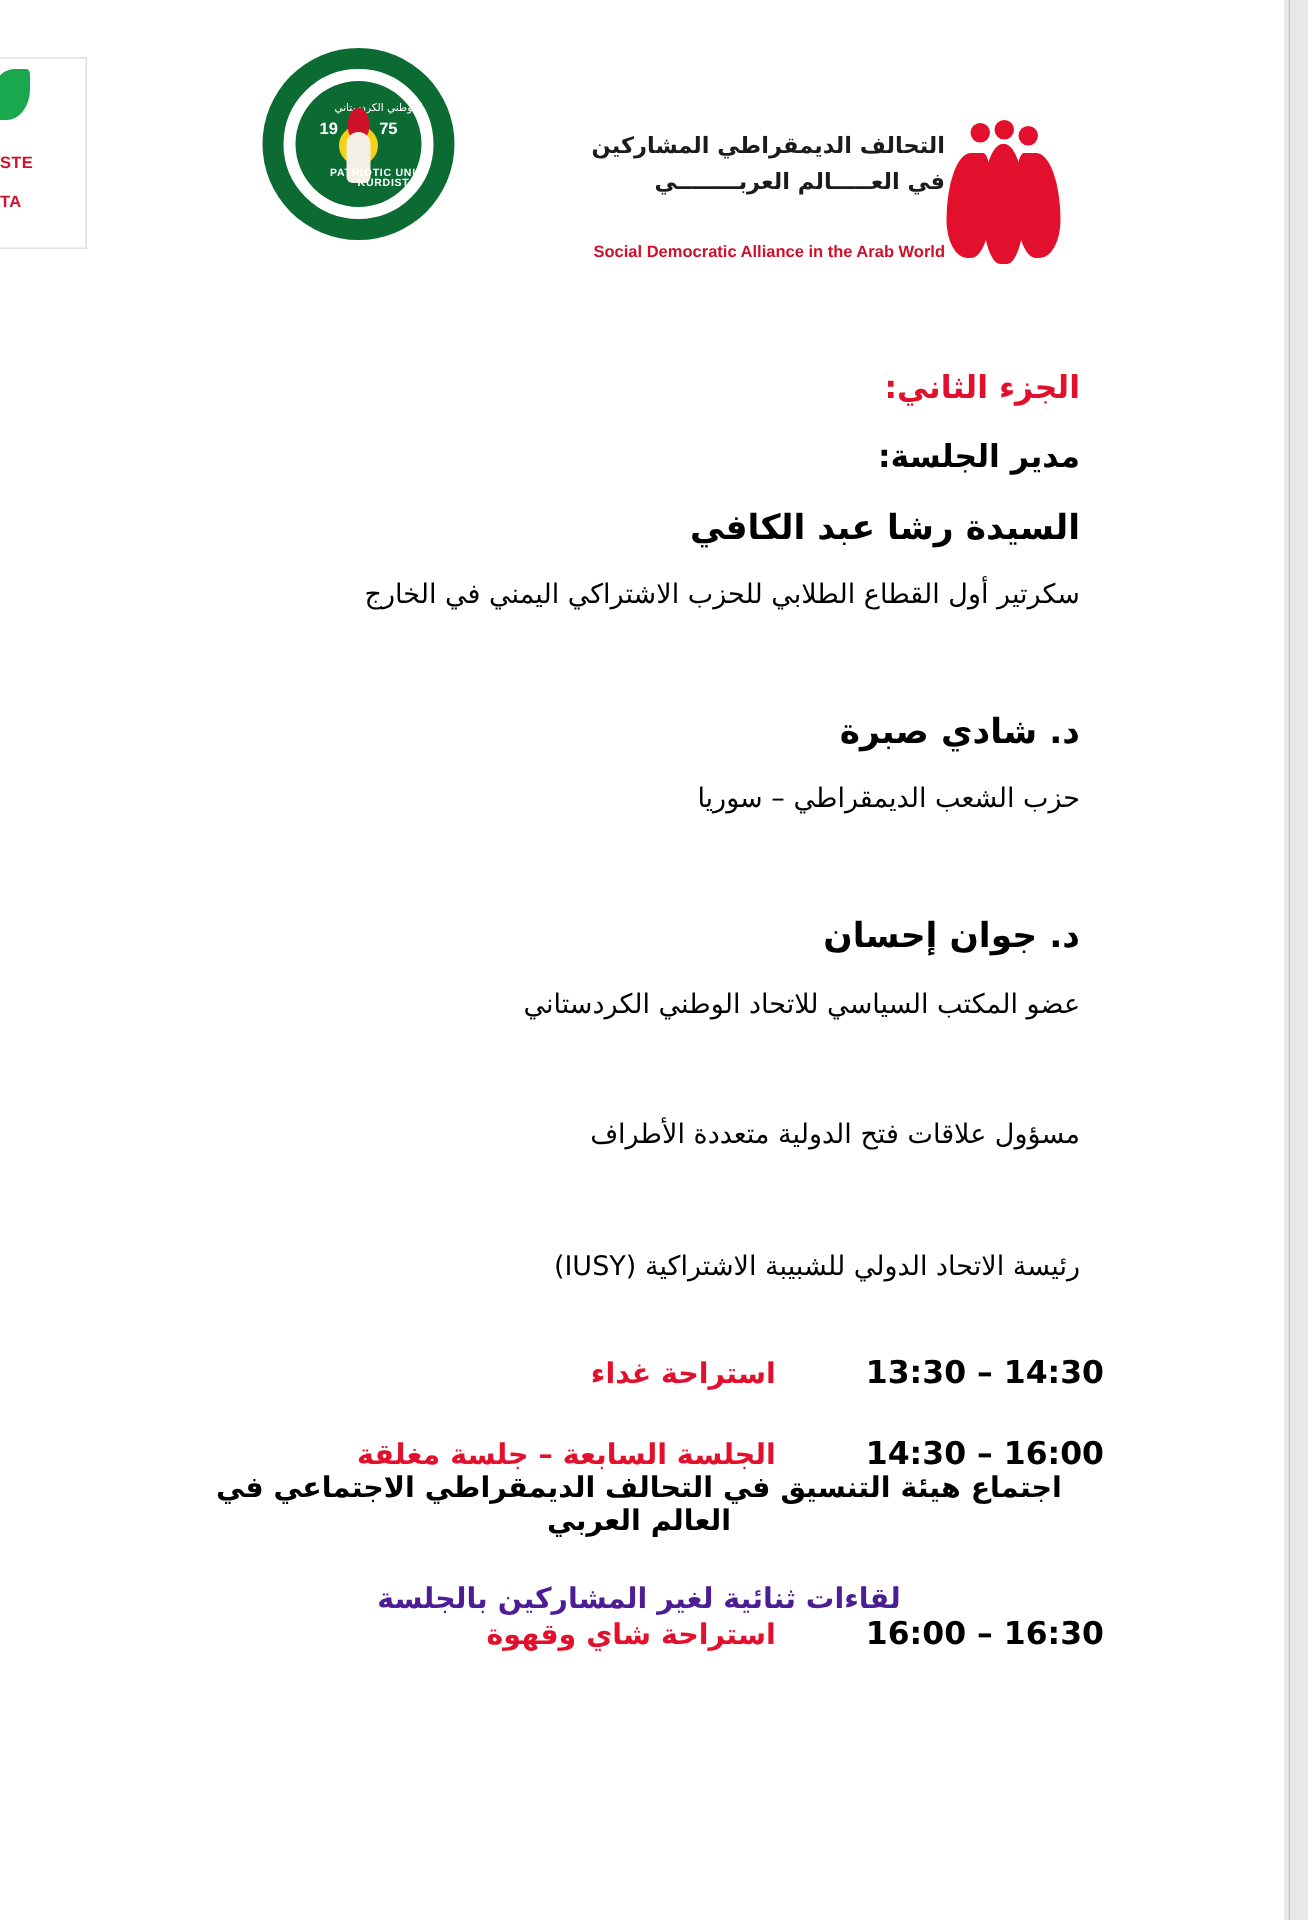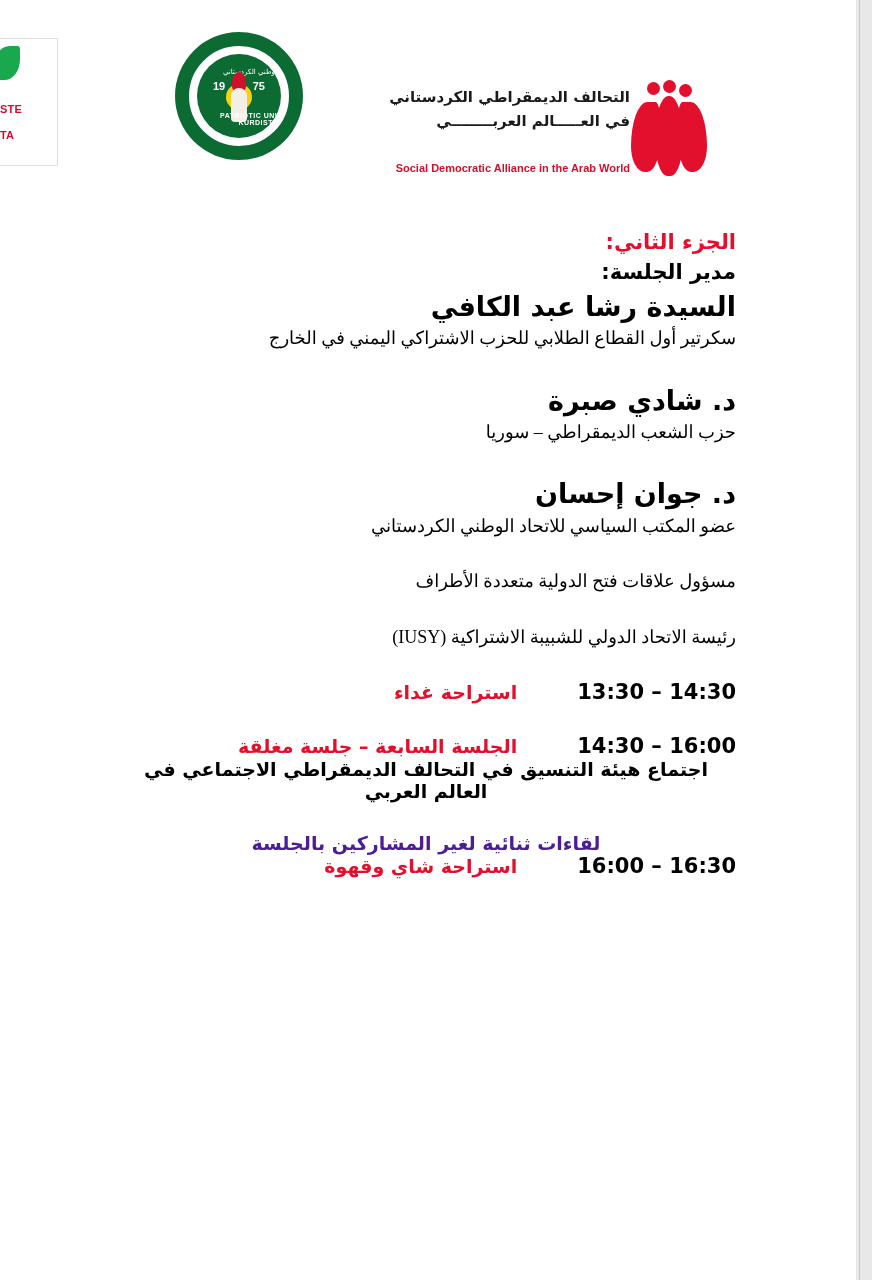--- a/index.html
+++ b/index.html
@@ -257,37 +257,36 @@
   .content {
     position: absolute;
     top: 228px;
     right: 120px;
     width: 620px;
     text-align: right;
     direction: rtl;
   }
   .line {
     line-height: 1.42;
-    margin: 0;
+    margin: 16px;
     padding: 0;
   }
   .red { color: #e2102c; }
   .black { color: #000000; }
   .h-head {
     font-size: 21px;
     font-weight: bold;
   }
   .h-name {
-    font-size: 27px;
+    font-size: 23px;
     font-weight: bold;
   }
   .sub {
     font-size: 18px;
     font-weight: normal;
-    font-family: Liberation Serif, serif;
   }
   .gap-lg { height: 30px; }
 
   .sched-row {
     display: flex;
     flex-direction: row;
     justify-content: flex-start;
     align-items: baseline;
     gap: 60px;
     width: 620px;
@@ -355,21 +354,21 @@
         <div class="sun"></div>
         <div class="torch"></div>
         <div class="hand"></div>
         <div class="year-l">19</div>
         <div class="year-r">75</div>
         <div class="curve-text">PATRIOTIC UNION OF KURDISTAN</div>
       </div>
     </div>
 
     <div class="sda">
-      <div class="ar1">التحالف الديمقراطي الكردستاني</div>
+      <div class="ar1">التحالف الديمقراطي المشاركين</div>
       <div class="ar2">في العـــــالم العربــــــــي</div>
       <div class="en">Social Democratic Alliance in the Arab World</div>
       <div class="tulip">
         <div class="dot d1"></div>
         <div class="dot d2"></div>
         <div class="dot d3"></div>
         <div class="pet p1"></div>
         <div class="pet p2"></div>
         <div class="pet p3"></div>
       </div>

